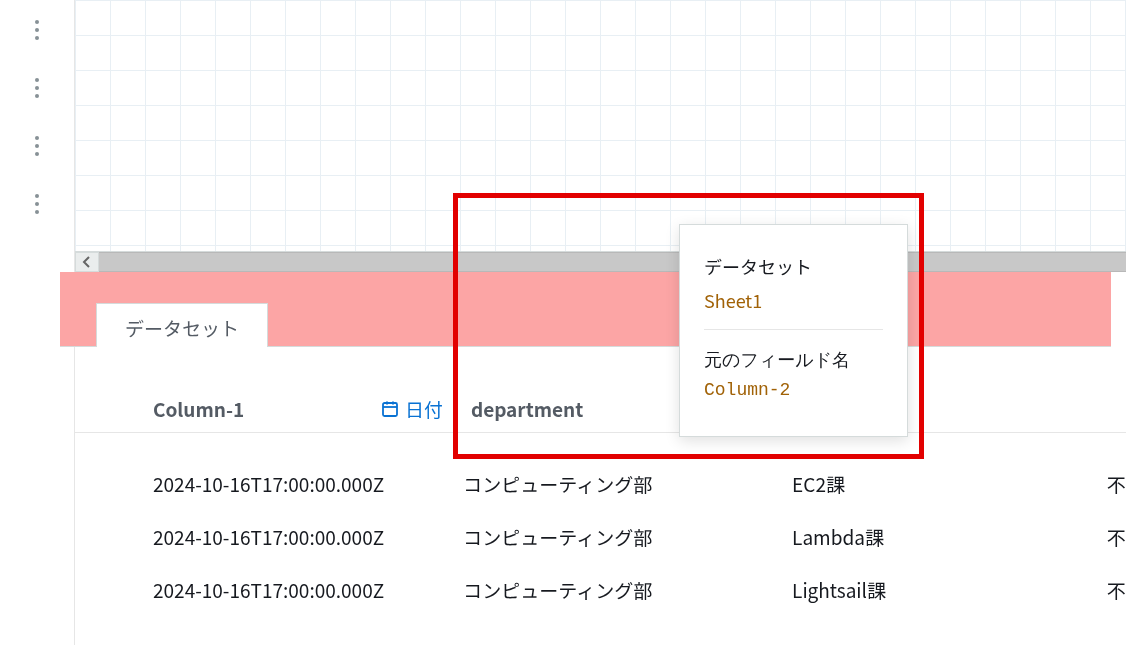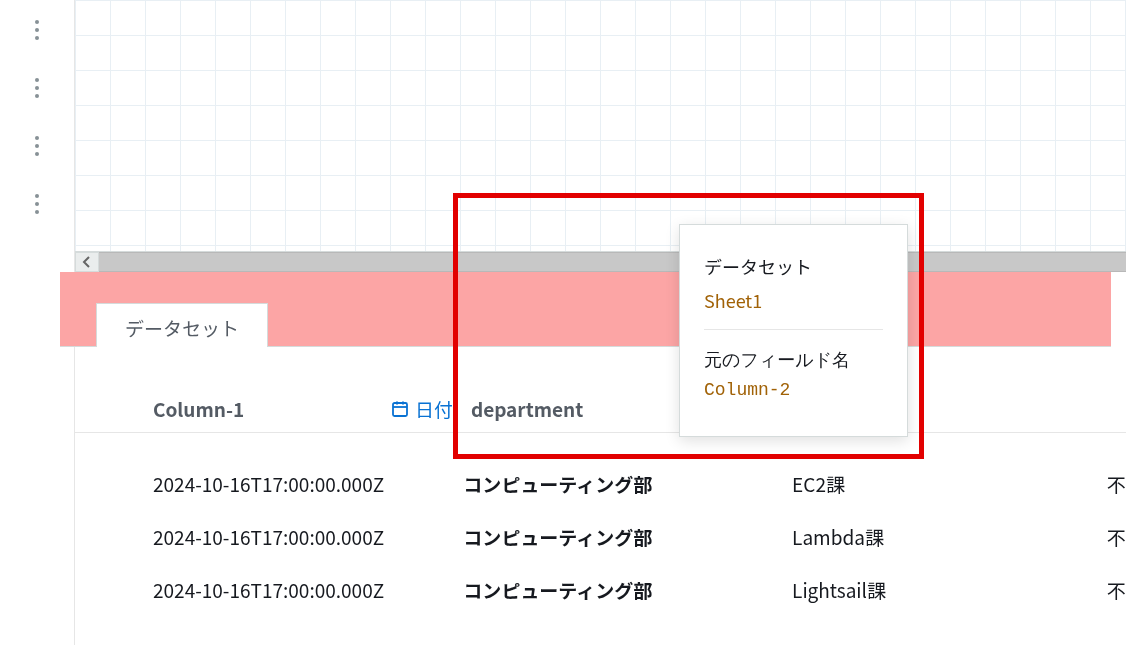--- a/index.html
+++ b/index.html
@@ -95,42 +95,42 @@
       padding-left: 78px;
       height: 48px;
       border-bottom: 1px solid #e6e6e6;
     }
     .col {
       display: flex; align-items: center;
       font-size: 19px;
       color: #545b64;
       font-weight: 700;
     }
-    .col.c1 { width: 300px; justify-content: space-between; padding-right: 0;}
+    .col.c1 { width: 300px; justify-content: space-between; padding-right: 10px;}
     .col.c2 { width: 320px; justify-content: space-between; padding-right: 10px; margin-left: 18px;}
     .col.c3 { width: 305px; justify-content: flex-end; padding-right: 10px;}
     .col.c4 { width: auto; margin-left: 36px; }
     .col .type-badge {
       display: inline-flex; align-items: center; gap: 6px;
       color: #0972d3; font-weight: 400; font-size: 19px;
     }
     .rows {
       padding-left: 78px;
       padding-top: 24px;
     }
     .row {
       display: flex;
       align-items: center;
       height: 53px;
       font-size: 19px;
       color: #16191f;
       gap: 32px;
     }
     .row .cell1 { width: 300px; }
-    .row .cell2 { width: 320px; font-weight: bold; }
+    .row .cell2 { width: 320px; }
     .row .cell3 { width: 305px; }
     .row .cell4 { flex: 1; }
     .tooltip {
       position: absolute;
       left: 679px; top: 224px;
       width: 229px;
       background: #fff;
       border: 1px solid #d5dbdb;
       box-shadow: 0 4px 14px rgba(0,0,0,0.12);
       padding: 22px 24px 30px 24px;

